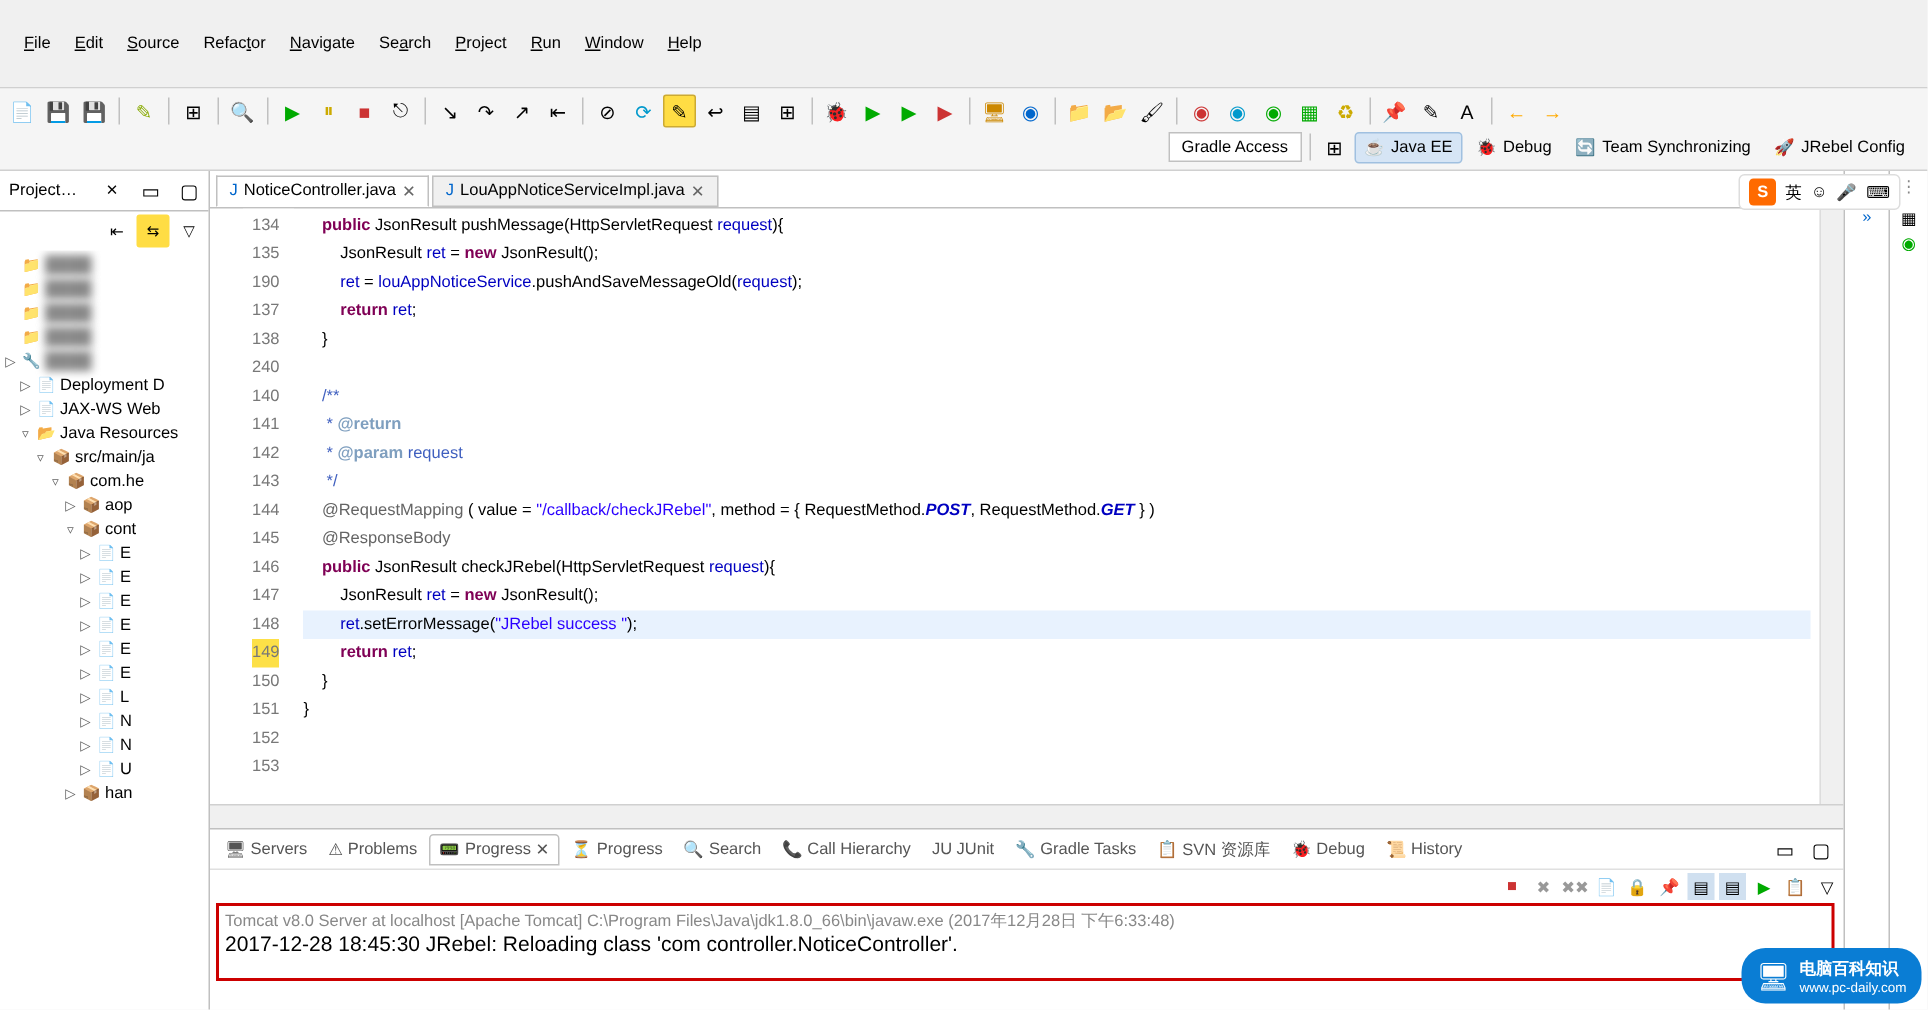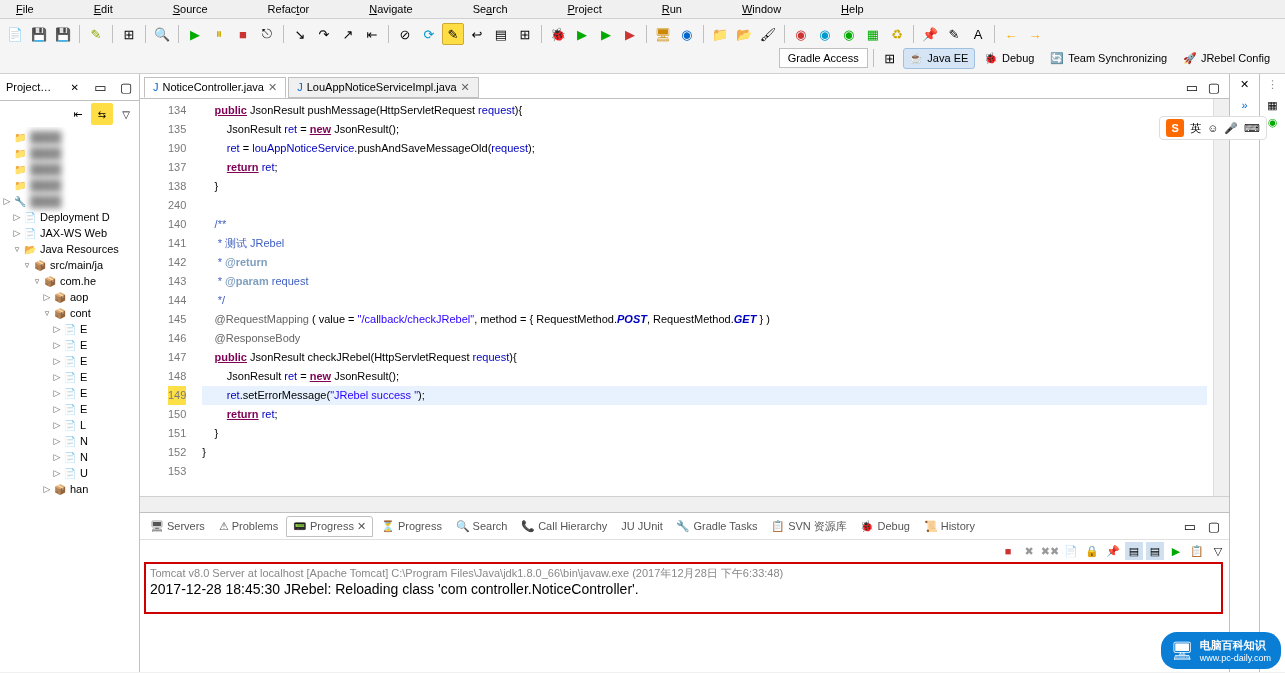--- a/index.html
+++ b/index.html
@@ -1,17 +1,17 @@
 <!DOCTYPE html>
 <html><head>
 <meta charset="utf-8">
 <style>
 * { margin: 0; padding: 0; box-sizing: border-box; font-family: "Segoe UI", Tahoma, sans-serif; font-size: 11px; }
 body { background: #f0f0f0; width: 1285px; height: 673px; overflow: hidden; }
-.menu-bar { background: #f0f0f0; display: flex; padding: 0 8px; border-bottom: 1px solid #d0d0d0; gap: 44px; }
+.menu-bar { background: #f0f0f0; display: flex; padding: 20px 8px; border-bottom: 1px solid #d0d0d0; }
 .menu-item { padding: 3px 8px; cursor: pointer; }
 .menu-item u { text-decoration: underline; }
 .toolbar { background: #f5f5f5; display: flex; align-items: center; padding: 4px; gap: 2px; border-bottom: 1px solid #d0d0d0; flex-wrap: wrap; }
 .toolbar-row { display: flex; align-items: center; gap: 2px; width: 100%; }
 .tb-btn { width: 22px; height: 22px; display: flex; align-items: center; justify-content: center; cursor: pointer; border-radius: 2px; font-size: 13px; }
 .tb-sep { width: 1px; height: 18px; background: #c0c0c0; margin: 0 3px; }
 .quick-access { border: 1px solid #c0c0c0; padding: 3px 8px; background: #fff; }
 .persp-btn { display: flex; align-items: center; gap: 4px; padding: 3px 6px; border: 1px solid transparent; cursor: pointer; }
 .persp-btn.active { background: #d6e5f5; border: 1px solid #a0c0e0; border-radius: 3px; }
 .main-area { display: flex; height: calc(100% - 75px); }
@@ -30,21 +30,21 @@
 .ed-tab.inactive { background: #f0f0f0; border-bottom: 1px solid #c0c0c0; }
 .ed-tab.active { border-bottom: 1px solid #fff; }
 .tab-close { color: #666; }
 .editor-body { flex: 1; display: flex; font-family: Consolas, monospace; font-size: 13px; overflow: hidden; margin-left: 22px; }
 .gutter { background: #fff; color: #787878; padding: 2px 10px 2px 6px; text-align: right; user-select: none; }
 .gutter .ln { height: 19px; line-height: 19px; }
 .gutter .ln.hl { background: #fde047; }
 .code { flex: 1; padding: 2px 6px; overflow: hidden; position: relative; }
 .code .line { height: 19px; line-height: 19px; white-space: pre; }
 .code .line.hl { background: #e8f2fe; }
-.kw { color: #7f0055; font-weight: bold; text-decoration: underline; }
+.kw { color: #7f0055; font-weight: bold; }
 .ann { color: #646464; }
 .str { color: #2a00ff; }
 .cmt { color: #3f5fbf; }
 .cmt-tag { color: #7f9fbf; font-weight: bold; }
 .fld { color: #0000c0; }
 .bi { font-style: italic; font-weight: bold; color: #0000c0; }
 .scroll-h { height: 16px; background: #f0f0f0; border-top: 1px solid #d0d0d0; }
 .bottom-panel { height: 160px; border-top: 1px solid #c0c0c0; display: flex; flex-direction: column; background: #fff; }
 .bottom-tabs { display: flex; align-items: center; padding: 2px 4px; border-bottom: 1px solid #e0e0e0; gap: 2px; }
 .btab { display: flex; align-items: center; gap: 3px; padding: 3px 6px; cursor: pointer; color: #555; }
@@ -316,21 +316,20 @@
           <div class="ln">153</div>
         </div>
       <div class="code" id="code">
           <div class="line">    <span class="kw">public</span> JsonResult pushMessage(HttpServletRequest <span class="fld">request</span>){</div>
           <div class="line">        JsonResult <span class="fld">ret</span> = <span class="kw">new</span> JsonResult();</div>
           <div class="line">        <span class="fld">ret</span> = <span class="fld">louAppNoticeService</span>.pushAndSaveMessageOld(<span class="fld">request</span>);</div>
           <div class="line">        <span class="kw">return</span> <span class="fld">ret</span>;</div>
           <div class="line">    }</div>
           <div class="line"></div>
           <div class="line">    <span class="cmt">/**</span></div>
-          <div class="line"><span class="cmt">     * 测试 JRebel</span></div>
           <div class="line"><span class="cmt">     * <span class="cmt-tag">@return</span></span></div>
           <div class="line"><span class="cmt">     * <span class="cmt-tag">@param</span> request</span></div>
           <div class="line"><span class="cmt">     */</span></div>
           <div class="line">    <span class="ann">@RequestMapping</span> ( value = <span class="str">"/callback/checkJRebel"</span>, method = { RequestMethod.<span class="bi">POST</span>, RequestMethod.<span class="bi">GET</span> } )</div>
           <div class="line">    <span class="ann">@ResponseBody</span></div>
           <div class="line">    <span class="kw">public</span> JsonResult checkJRebel(HttpServletRequest <span class="fld">request</span>){</div>
           <div class="line">        JsonResult <span class="fld">ret</span> = <span class="kw">new</span> JsonResult();</div>
           <div class="line hl">        <span class="fld">ret</span>.setErrorMessage(<span class="str">"JRebel success "</span>);</div>
           <div class="line">        <span class="kw">return</span> <span class="fld">ret</span>;</div>
           <div class="line">    }</div>

